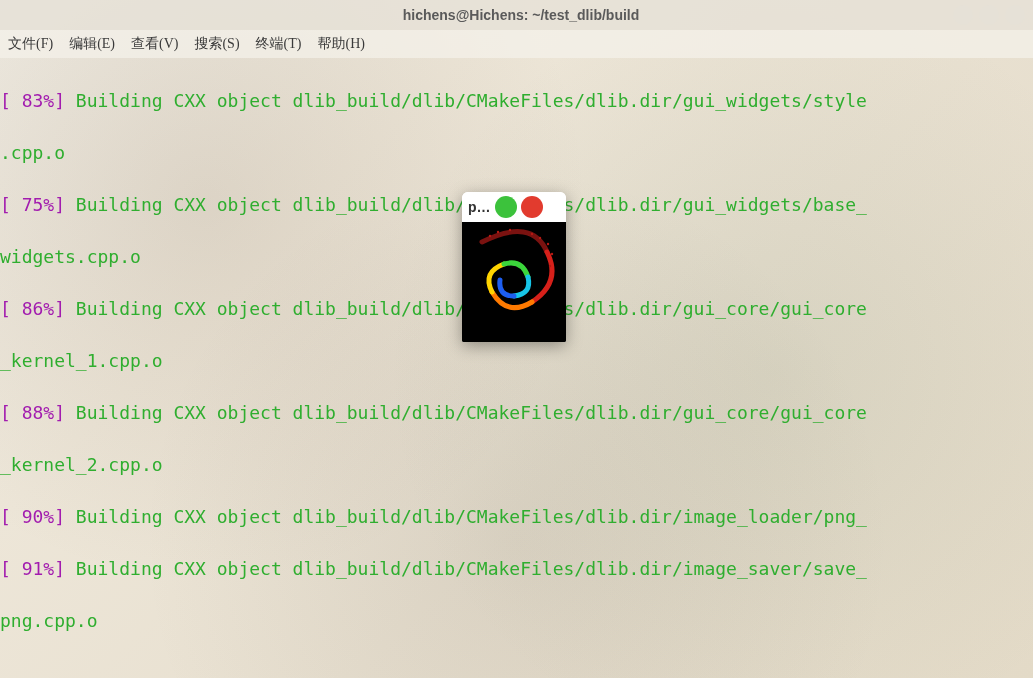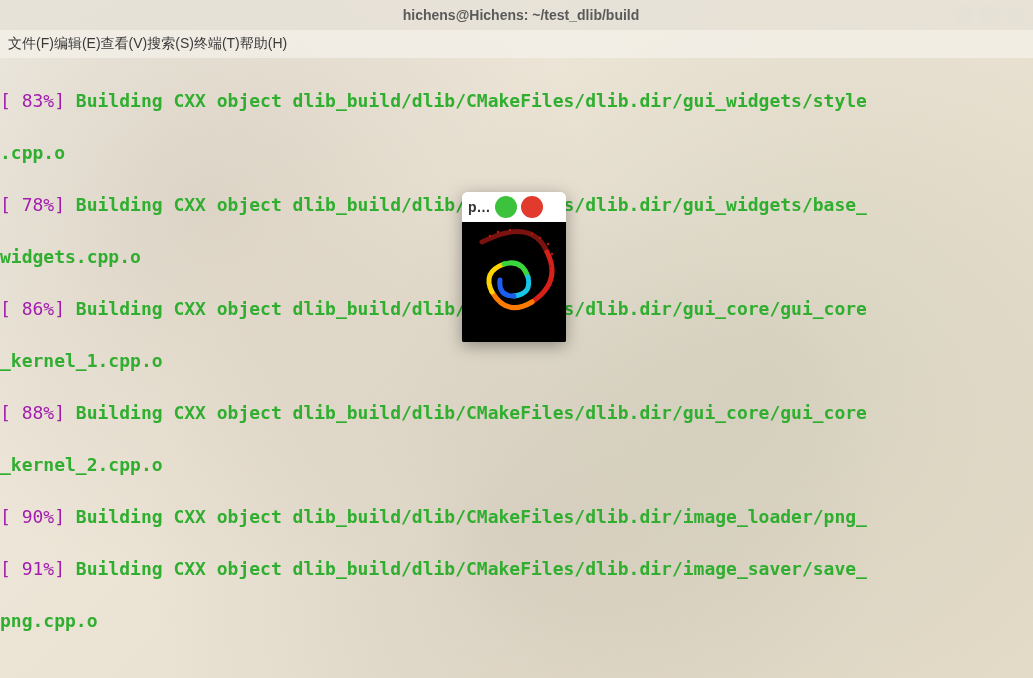--- a/index.html
+++ b/index.html
@@ -47,37 +47,38 @@
     border-radius: 50%;
     background: #e6e1d7;
   }
   .menubar {
     position: relative;
     z-index: 2;
     height: 28px;
     background: rgba(245,242,235,0.7);
     display: flex;
     align-items: center;
+    gap: 16px;
     padding: 0 8px;
-    font-family: Liberation Sans, sans-serif;
+    font-family: Liberation Serif, serif;
     font-size: 14px;
     color: #3a3a3a;
   }
   .menubar span { cursor: default; }
   .terminal {
     position: relative;
     z-index: 1;
     padding: 4px 0 0 0;
     line-height: 26px;
     white-space: pre;
     font-weight: 500;
   }
   .line { display: block; }
   .pct { color: #a21caf; }
-  .green { color: #2fae2f; font-weight: bold;}
+  .green { color: #2fae2f; font-weight: normal;}
 
   
   .popup {
     position: absolute;
     z-index: 5;
     left: 462px;
     top: 192px;
     width: 104px;
     background: #fff;
     border-radius: 6px 6px 2px 2px;
@@ -132,21 +133,21 @@
   <span>编辑(E)</span>
   <span>查看(V)</span>
   <span>搜索(S)</span>
   <span>终端(T)</span>
   <span>帮助(H)</span>
 </div>
 
 <div class="terminal">
 <span class="line"><span class="pct">[ 83%] </span><span class="green">Building CXX object dlib_build/dlib/CMakeFiles/dlib.dir/gui_widgets/style</span></span>
 <span class="line green">.cpp.o</span>
-<span class="line"><span class="pct">[ 78%] </span><span class="green">Building CXX object dlib_build/dlib/CMakeFiles/dlib.dir/gui_widgets/base_</span></span>
+<span class="line"><span class="pct">[ 75%] </span><span class="green">Building CXX object dlib_build/dlib/CMakeFiles/dlib.dir/gui_widgets/base_</span></span>
 <span class="line green">widgets.cpp.o</span>
 <span class="line"><span class="pct">[ 86%] </span><span class="green">Building CXX object dlib_build/dlib/CMakeFiles/dlib.dir/gui_core/gui_core</span></span>
 <span class="line green">_kernel_1.cpp.o</span>
 <span class="line"><span class="pct">[ 88%] </span><span class="green">Building CXX object dlib_build/dlib/CMakeFiles/dlib.dir/gui_core/gui_core</span></span>
 <span class="line green">_kernel_2.cpp.o</span>
 <span class="line"><span class="pct">[ 90%] </span><span class="green">Building CXX object dlib_build/dlib/CMakeFiles/dlib.dir/image_loader/png_</span></span>
 <span class="line"><span class="pct">[ 91%] </span><span class="green">Building CXX object dlib_build/dlib/CMakeFiles/dlib.dir/image_saver/save_</span></span>
 <span class="line green">png.cpp.o</span>
 
 

